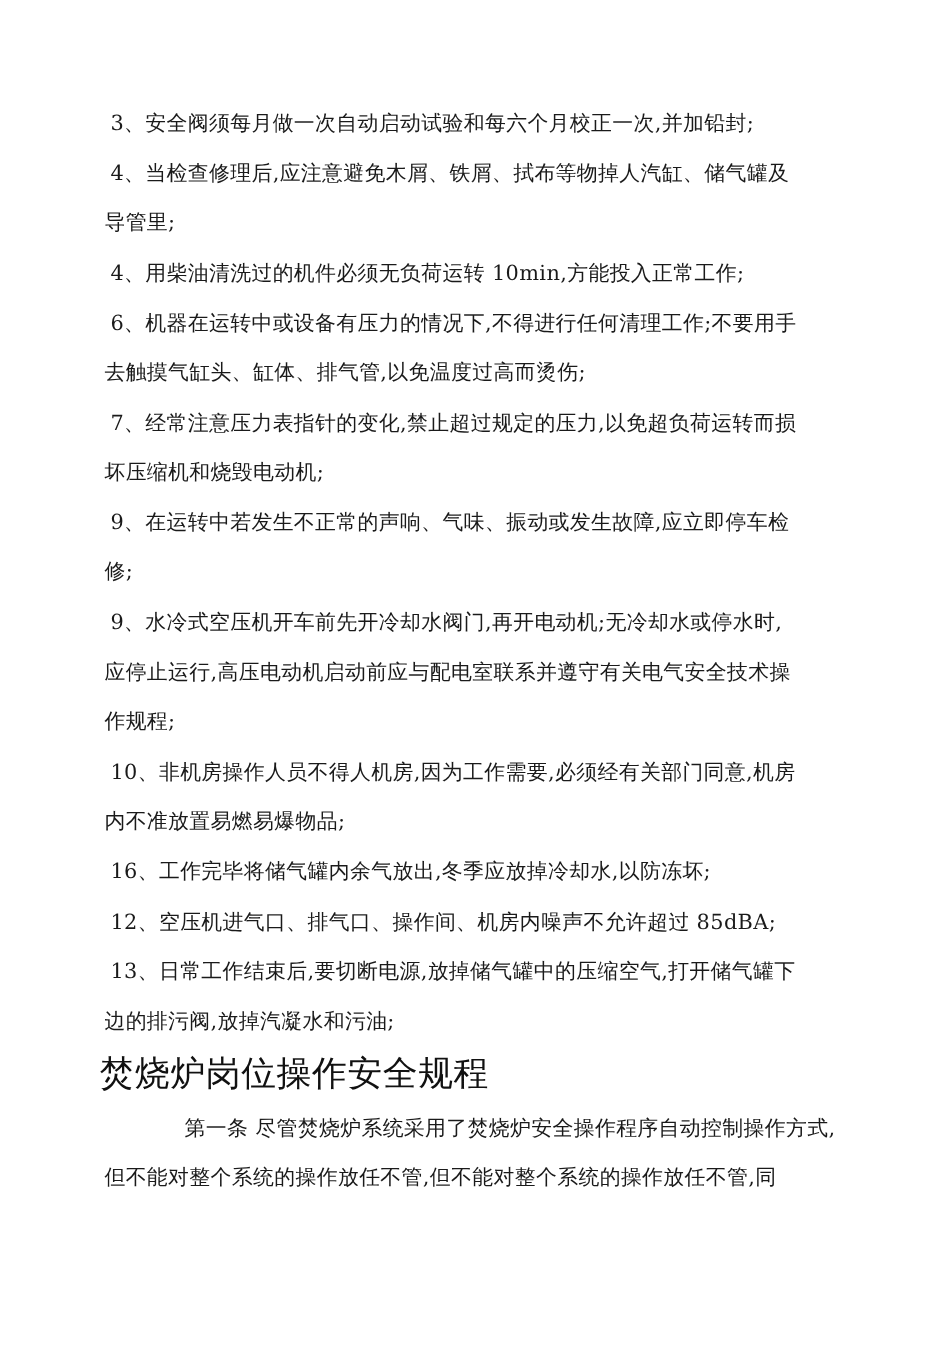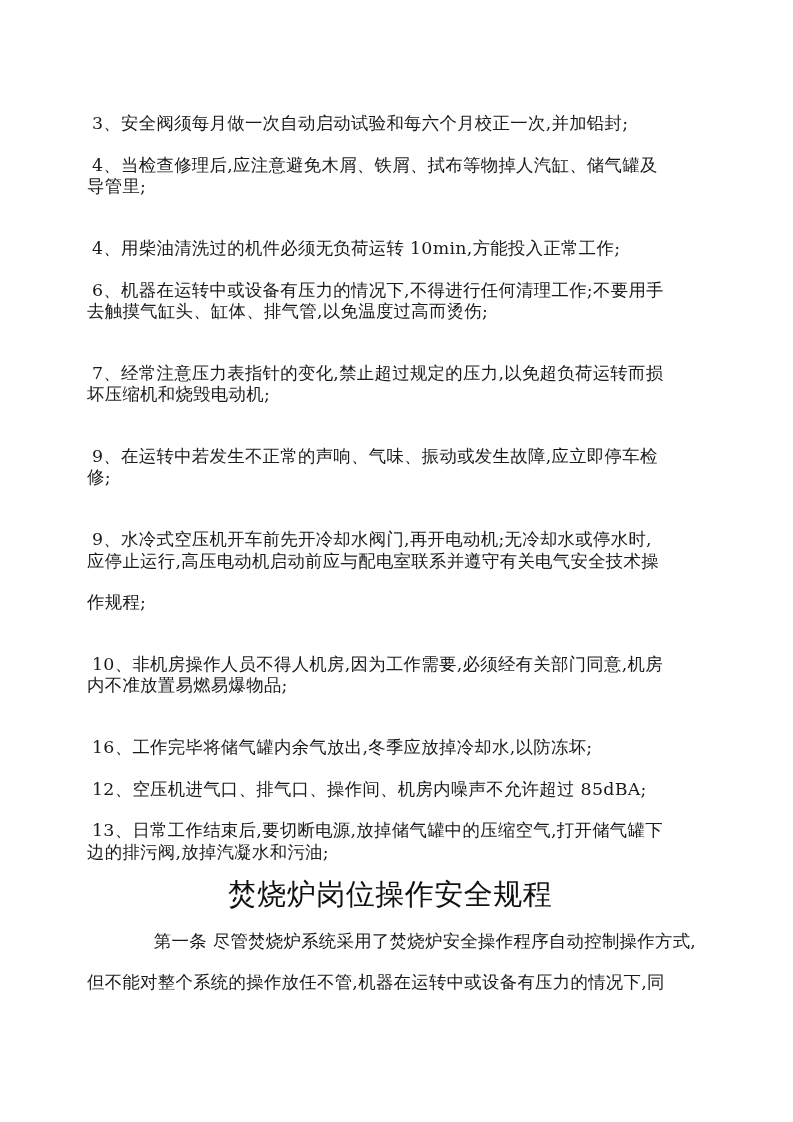--- a/index.html
+++ b/index.html
@@ -23,27 +23,26 @@
     }
     .line {
       position: absolute;
       left: 4px;
       width: 614px;
       font-size: 17.4px;
       line-height: 24px;
       white-space: nowrap;
       letter-spacing: 0.3px;
     }
-    .line.indent-item { left: 9px; margin-top: 20px; }
+    .line.indent-item { left: 9px; }
     .line.indent-para { left: 35px; text-align: center; }
     .title {
       position: absolute;
       left: 0;
       width: 614px;
-      text-align: center;
       font-family: "DejaVu Sans", "Liberation Sans", sans-serif;
       font-size: 29px;
       line-height: 36px;
       color: #111;
       letter-spacing: 0.5px;
     }
   </style>
 </head>
 <body>
 
@@ -75,15 +74,15 @@
   <div class="line indent-item" style="top:715px">16、工作完毕将储气罐内余气放出,冬季应放掉冷却水,以防冻坏;</div>
 
   <div class="line indent-item" style="top:757px">12、空压机进气口、排气口、操作间、机房内噪声不允许超过 85dBA;</div>
 
   <div class="line indent-item" style="top:798px">13、日常工作结束后,要切断电源,放掉储气罐中的压缩空气,打开储气罐下</div>
   <div class="line" style="top:840px">边的排污阀,放掉汽凝水和污油;</div>
 
   <div class="title" style="top:876px">焚烧炉岗位操作安全规程</div>
 
   <div class="line indent-para" style="top:929px">第一条  尽管焚烧炉系统采用了焚烧炉安全操作程序自动控制操作方式,</div>
-  <div class="line" style="top:970px">但不能对整个系统的操作放任不管,机器在运转中或设备有压力的情况下,同</div>
+  <div class="line" style="top:970px">但不能对整个系统的操作放任不管,但不能对整个系统的操作放任不管,同</div>
 
 </div>
 
 </body></html>

